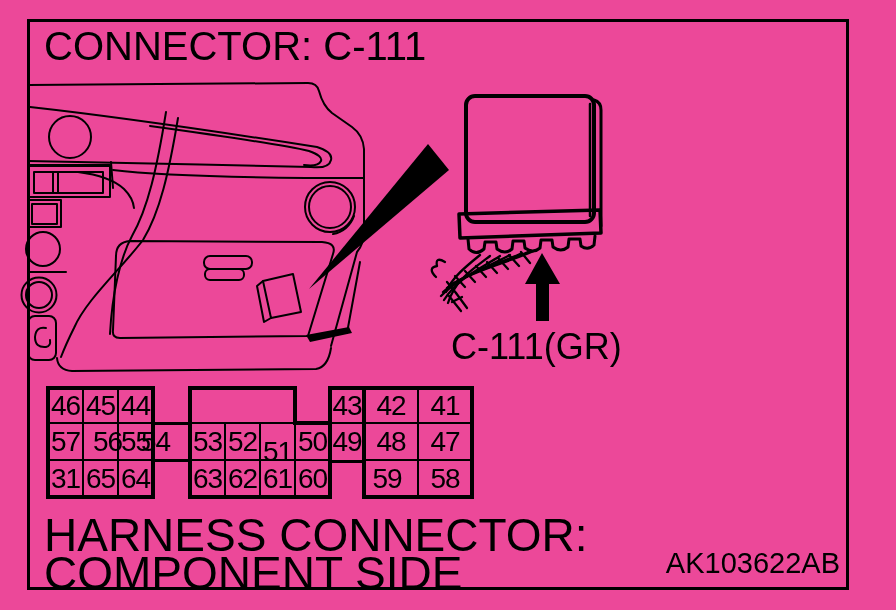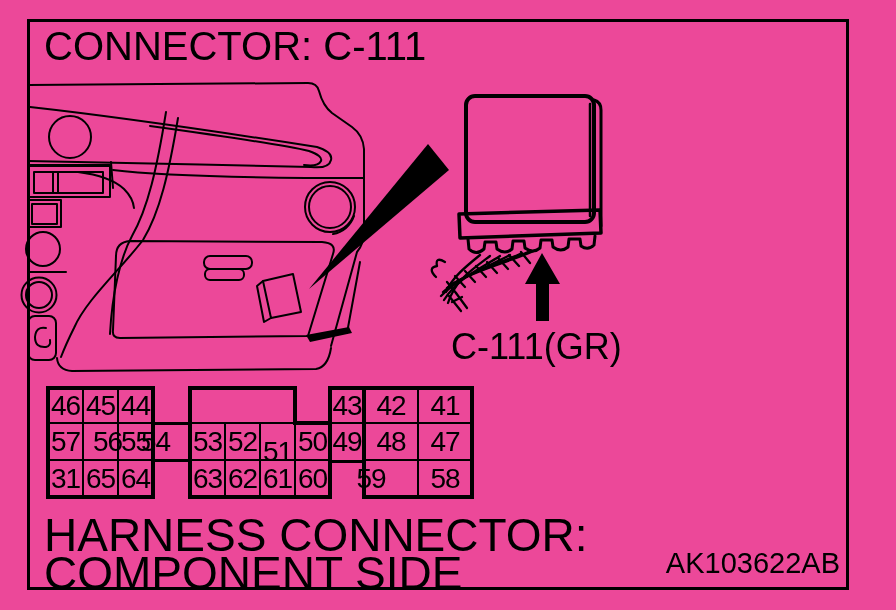--- a/index.html
+++ b/index.html
@@ -154,16 +154,16 @@
   <div class="pc" style="left:364px;top:423px;width:54px;height:37px">48</div>
   <div class="pc" style="left:418px;top:423px;width:54px;height:37px">47</div>
 
   <div class="pc" style="left:48px;top:460px;width:35px;height:37px">31</div>
   <div class="pc" style="left:83px;top:460px;width:35px;height:37px">65</div>
   <div class="pc" style="left:118px;top:460px;width:35px;height:37px">64</div>
   <div class="pc" style="left:190px;top:460px;width:35px;height:37px">63</div>
   <div class="pc" style="left:225px;top:460px;width:35px;height:37px">62</div>
   <div class="pc" style="left:260px;top:460px;width:35px;height:37px">61</div>
   <div class="pc" style="left:295px;top:460px;width:35px;height:37px">60</div>
-  <div class="pc" style="left:344px;top:460px;width:54px;height:37px">59</div>
+  <div class="pc" style="left:360px;top:460px;width:54px;height:37px">59</div>
   <div class="pc" style="left:418px;top:460px;width:54px;height:37px">58</div>
 
 </div>
 
 </body></html>

